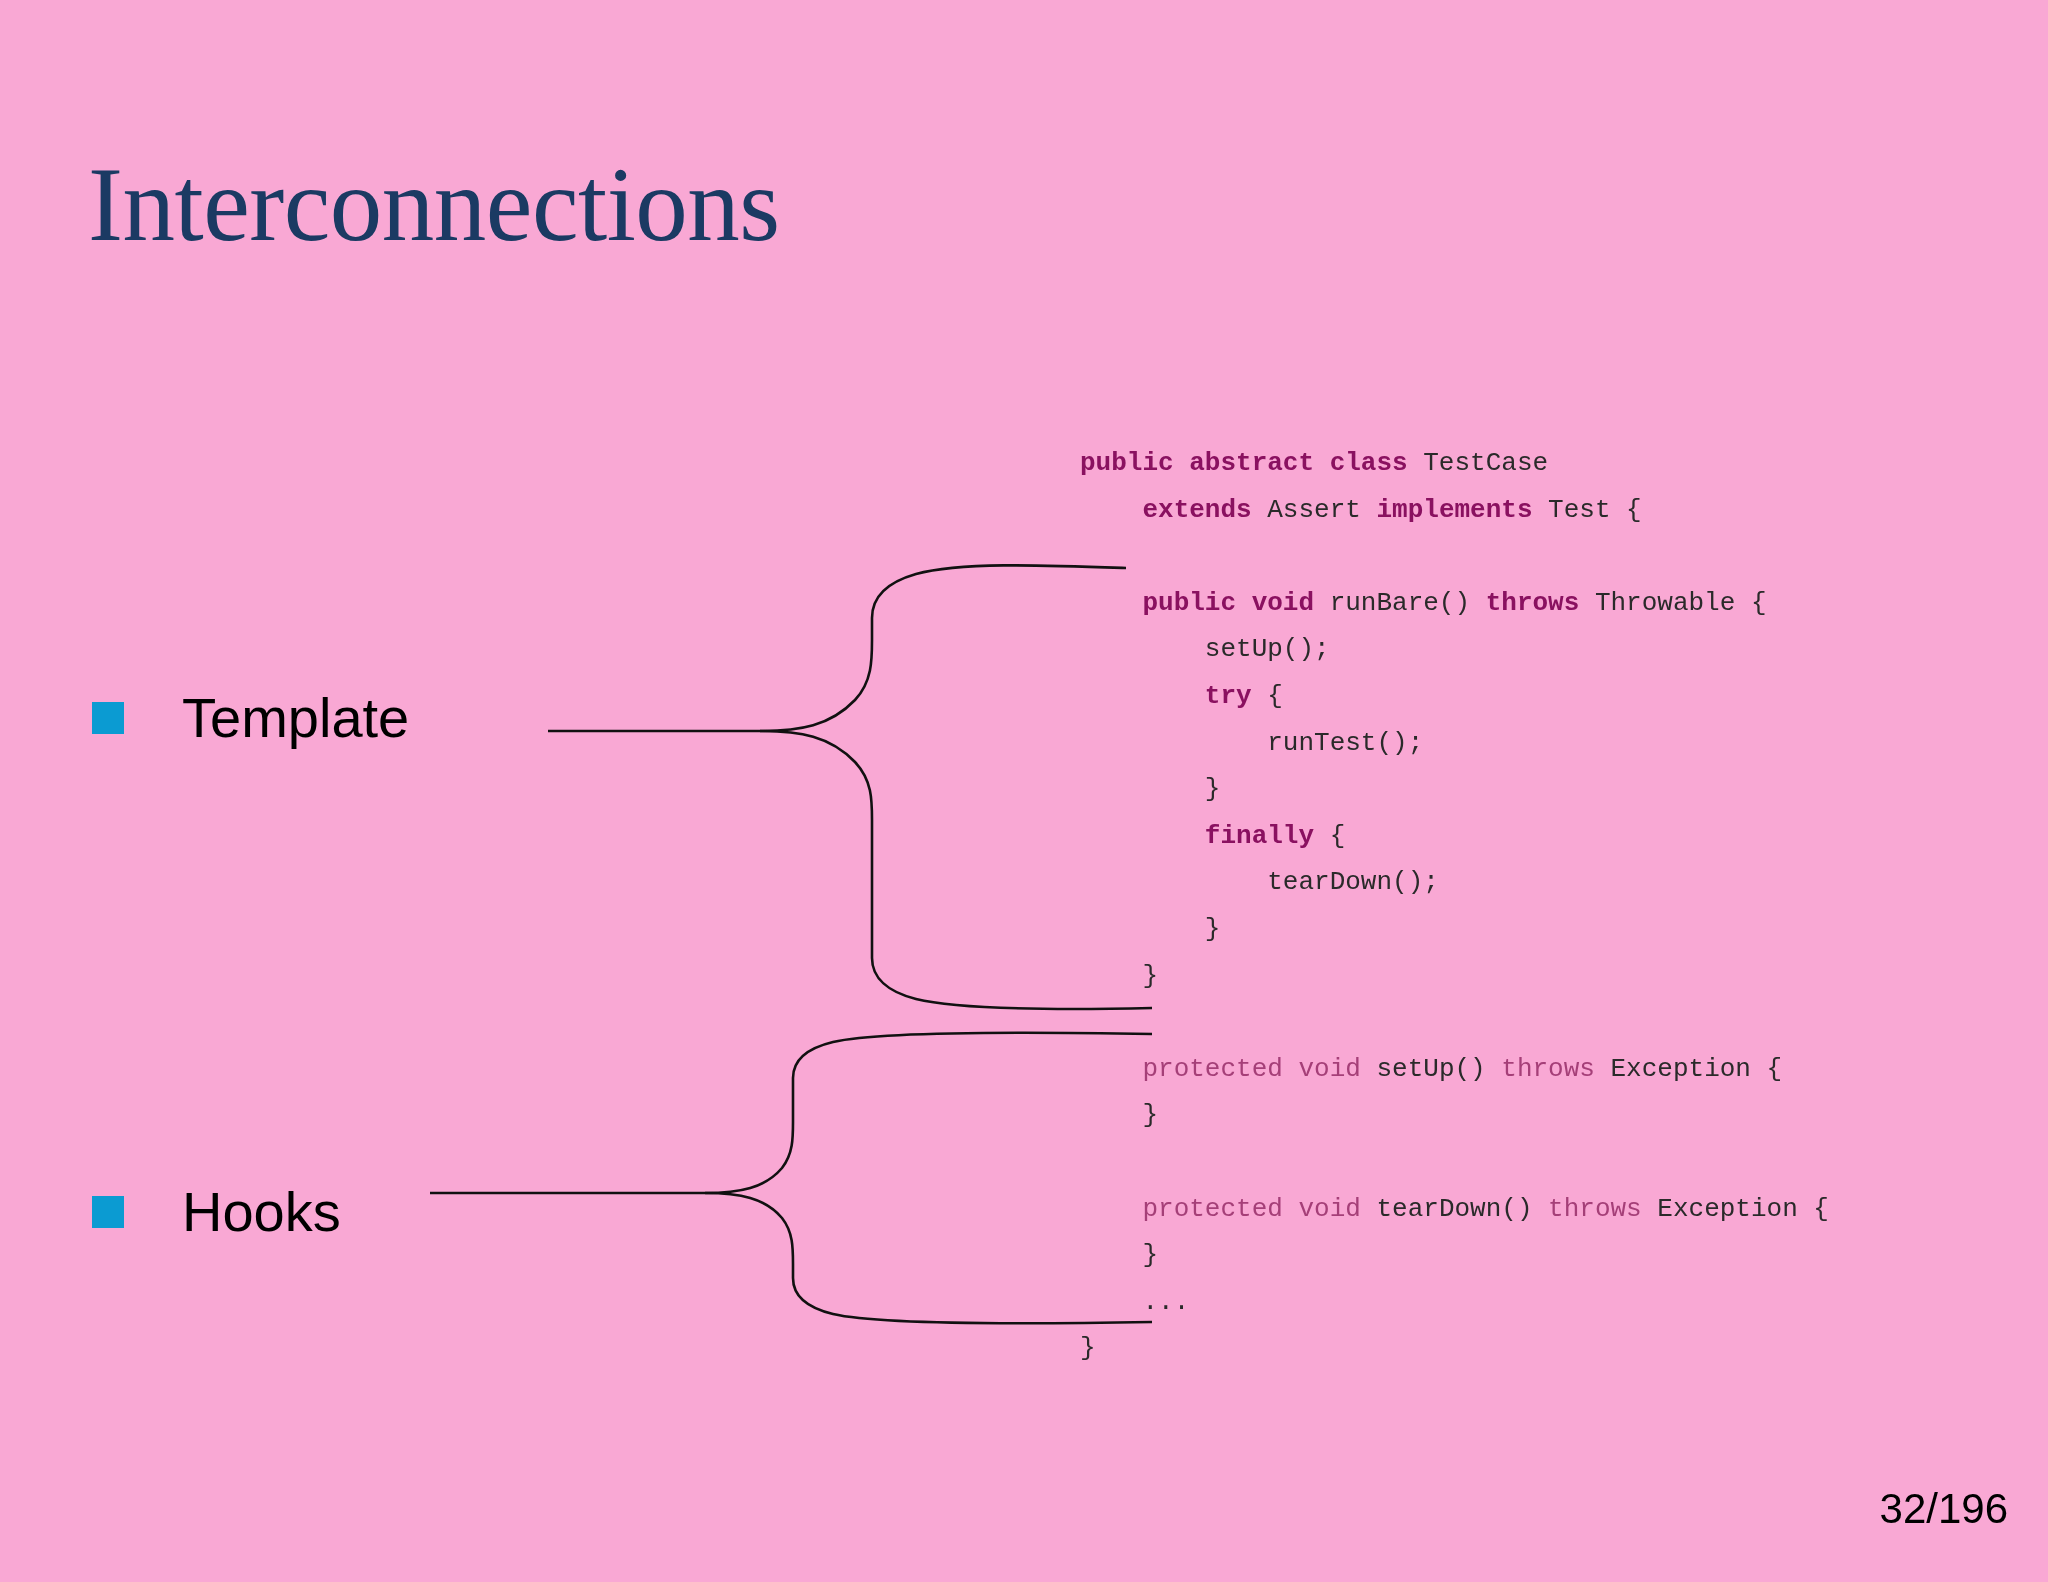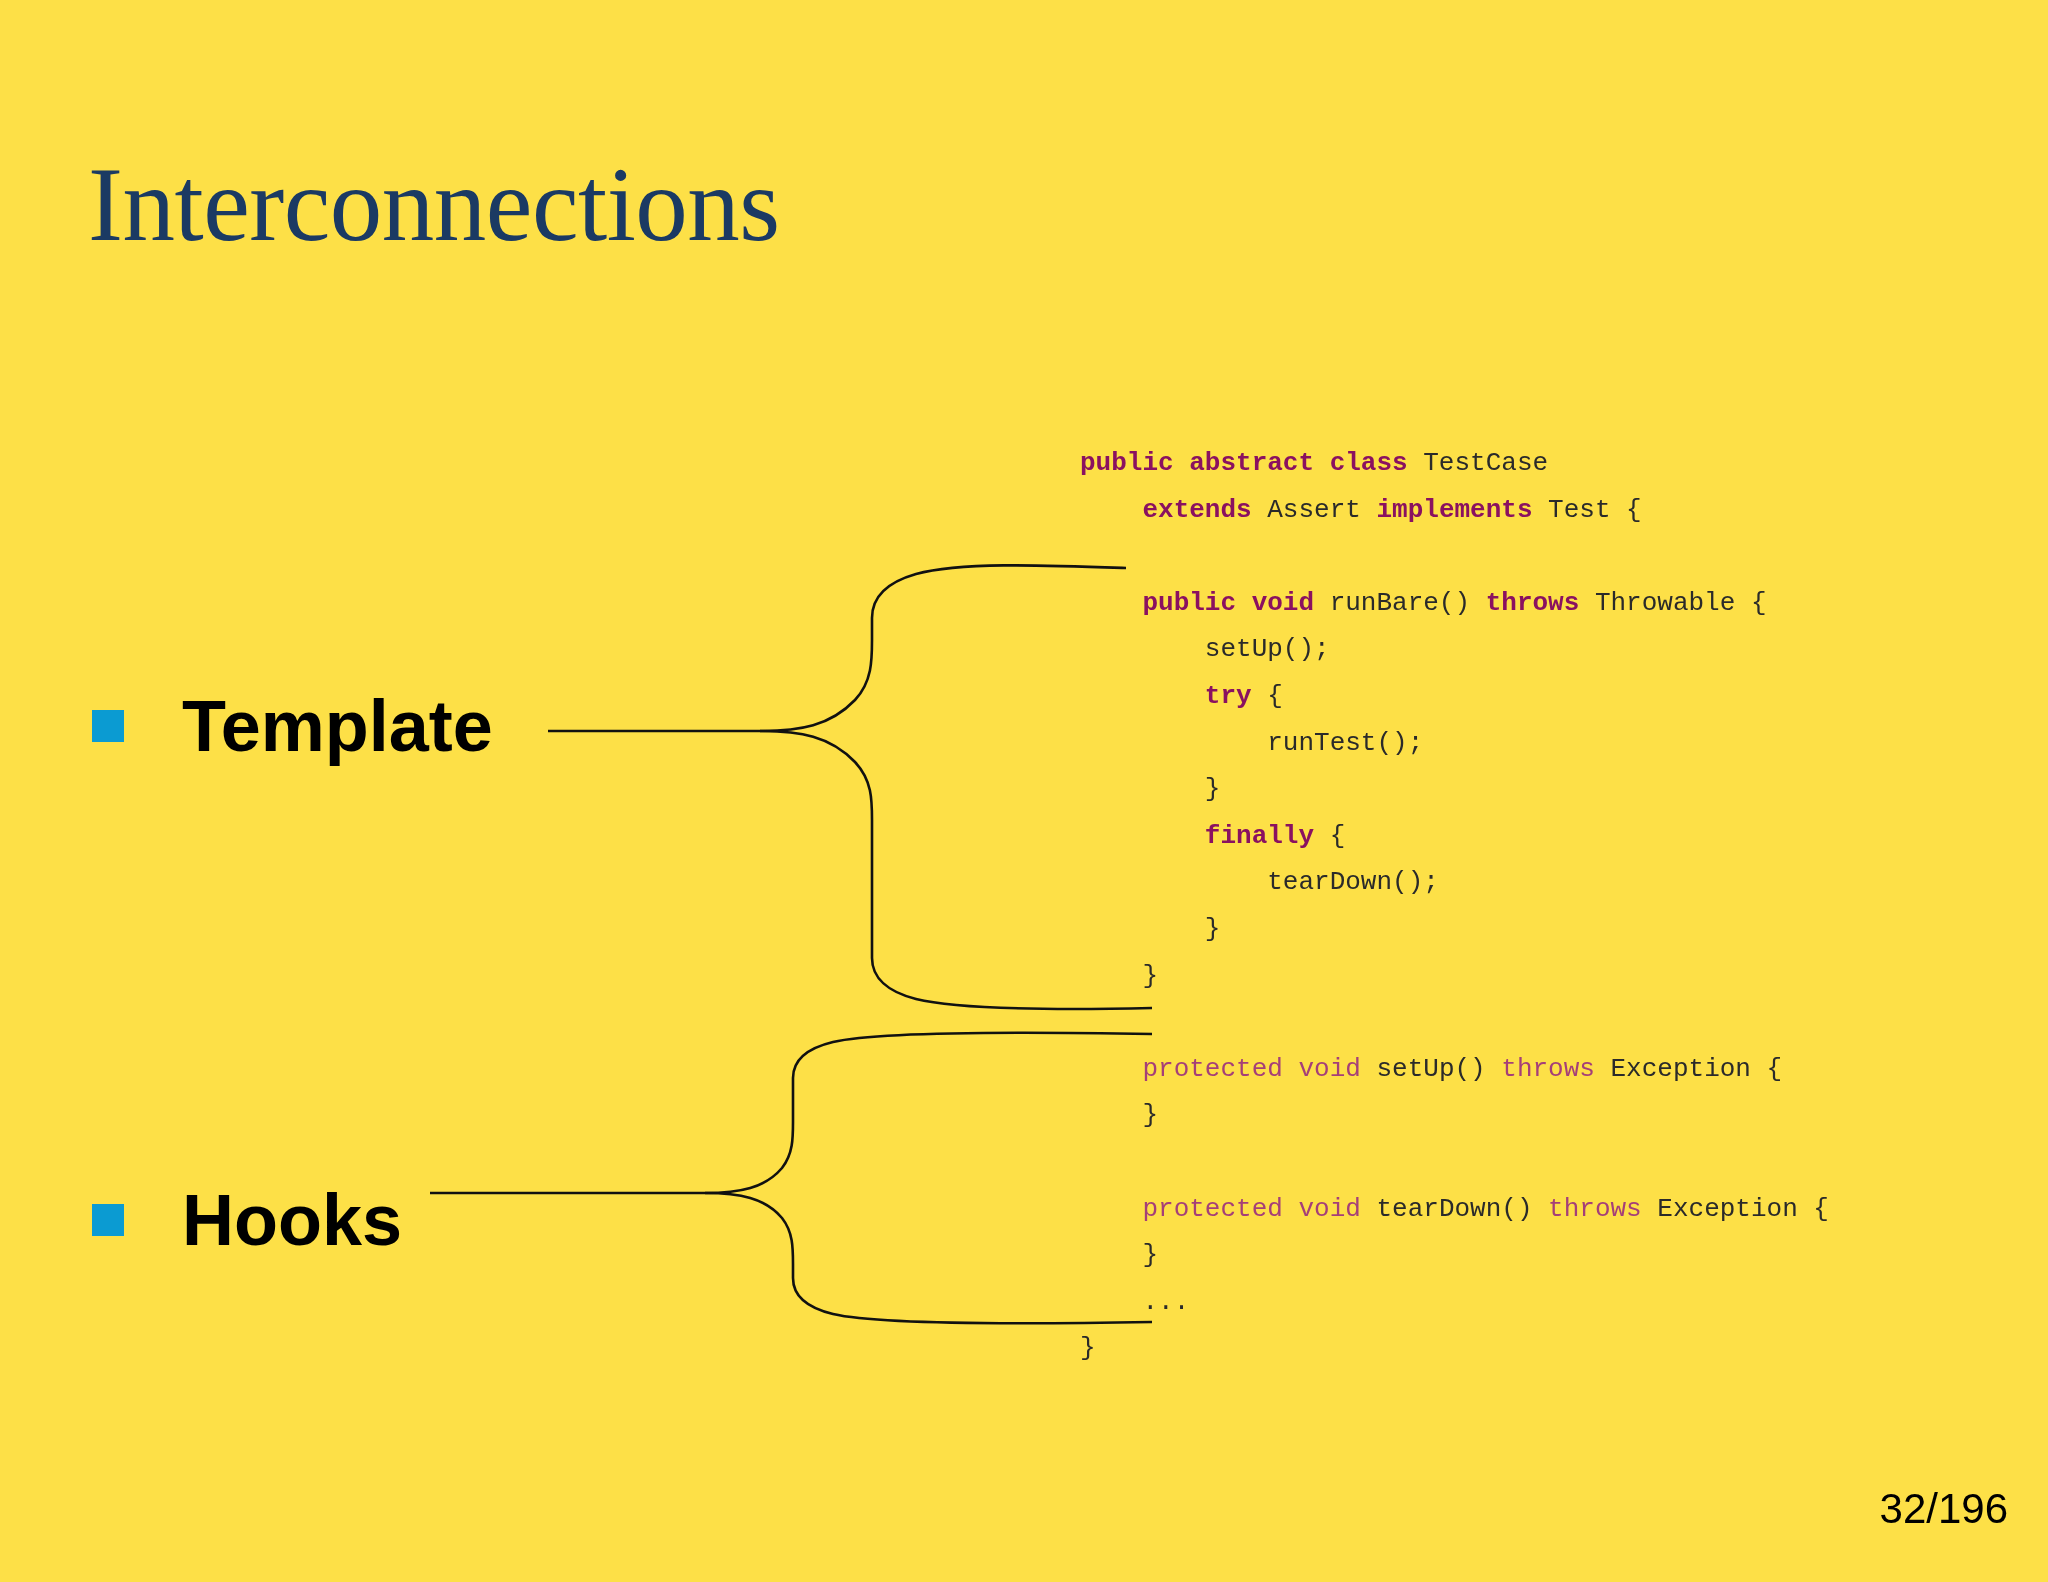--- a/index.html
+++ b/index.html
@@ -14,21 +14,21 @@
     overflow: hidden;
     font-family: "Liberation Sans", sans-serif;
     -webkit-font-smoothing: antialiased;
   }
 
   #slide {
     position: absolute;
     left: 0; top: 0;
     width: 2048px;
     height: 1582px;
-    background: #fde047;
+    background: #f9a8d4;
   }
 
   
   #slide-title {
     position: absolute;
     left: 88px;
     top: 148px;
     font-family: "Liberation Serif", "DejaVu Serif", serif;
     font-size: 105px;
     line-height: 1.08;
@@ -46,24 +46,23 @@
   }
   .bullet-square {
     width: 32px;
     height: 32px;
     background: #0b9bd2;
     flex: 0 0 auto;
     margin-right: 58px;
   }
   .bullet-label {
     font-family: "Liberation Sans", sans-serif;
-    font-size: 72px;
+    font-size: 56px;
     color: #000000;
     line-height: 1;
-    font-weight: bold;
   }
 
   #bullet-template { left: 92px; top: 690px; }
   #bullet-hooks    { left: 92px; top: 1152px; margin-top: 32px; }
 
   
   #connectors {
     position: absolute;
     left: 0; top: 0;
     width: 2048px;

